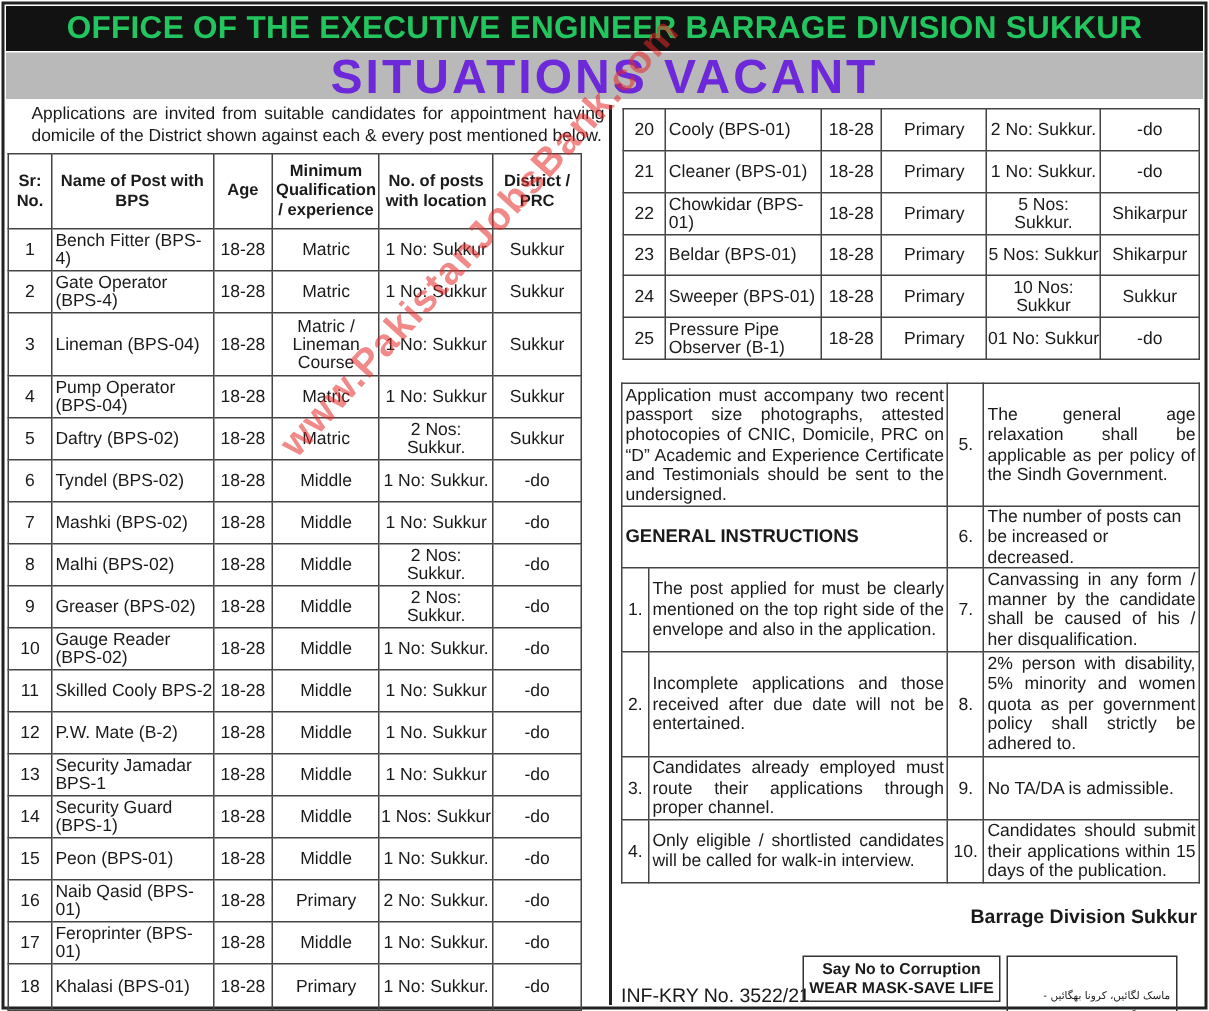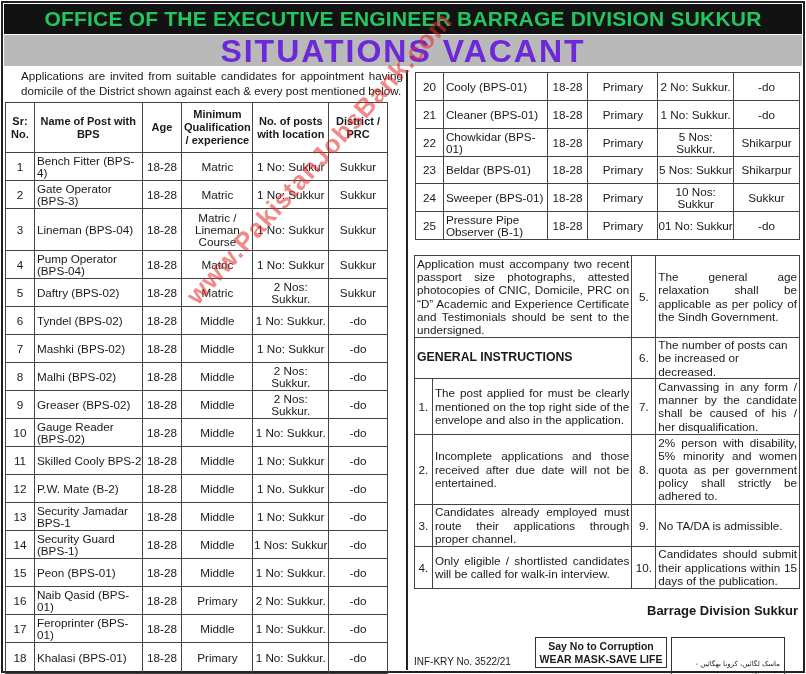--- a/index.html
+++ b/index.html
@@ -20,21 +20,21 @@
   .c-name { text-align: left; padding-left: 2px; }
   .c-age, .c-qual, .c-posts, .c-dom { text-align: center; }
   #tableL { left: 5px; top: 102px; width: 383px; }
   #tableR { left: 415px; top: 72px; width: 385px; }
   #instr { left: 414px; top: 255px; width: 386px; font-size: 11.7px; }
   #instr td { line-height: 13.3px; padding: 0 2px; }
   .just { text-align: justify; text-align-last: left; }
   .num { text-align: center; padding: 0 !important; }
   .gi-title { font-weight: bold; font-size: 12.3px; }
   .sig { position: absolute; right: 8px; top: 603px; text-align: right; font-weight: bold; font-size: 13px; line-height: 16px; }
-  .inf { position: absolute; left: 414px; top: 656px; font-size: 10px; }
+  .inf { position: absolute; left: 414px; top: 656px; font-size: 13px; }
   .corrupt { position: absolute; left: 535px; top: 637px; width: 132px; height: 31px; border: 1.5px solid #333;
     text-align: center; font-weight: bold; font-size: 10.5px; line-height: 13px; padding-top: 2px; }
   .urdu { position: absolute; left: 671px; top: 637px; width: 114px; height: 31px; border: 1.5px solid #333; font-size: 7px;
     text-align: right; direction: rtl; line-height: 13px; padding: 20px 4px; font-family: "DejaVu Sans", sans-serif; }
   .wm { position: absolute; left: 180px; top: 290px; color: rgba(230,40,40,0.55); font-size: 26px; font-weight: bold;
     transform: rotate(-48deg); transform-origin: left top; white-space: nowrap; pointer-events: none; letter-spacing: 1px; }
 </style>
 </head>
 <body>
 
@@ -70,21 +70,21 @@
       <tr style="height: 28px;">
         <td class="c-sr">1</td>
         <td class="c-name">Bench Fitter (BPS-4)</td>
         <td class="c-age">18-28</td>
         <td class="c-qual">Matric</td>
         <td class="c-posts">1 No: Sukkur</td>
         <td class="c-dom">Sukkur</td>
       </tr>
       <tr style="height: 28px;">
         <td class="c-sr">2</td>
-        <td class="c-name">Gate Operator (BPS-3)</td>
+        <td class="c-name">Gate Operator (BPS-4)</td>
         <td class="c-age">18-28</td>
         <td class="c-qual">Matric</td>
         <td class="c-posts">1 No: Sukkur</td>
         <td class="c-dom">Sukkur</td>
       </tr>
       <tr style="height: 42px;">
         <td class="c-sr">3</td>
         <td class="c-name">Lineman (BPS-04)</td>
         <td class="c-age">18-28</td>
         <td class="c-qual">Matric / Lineman Course</td>

